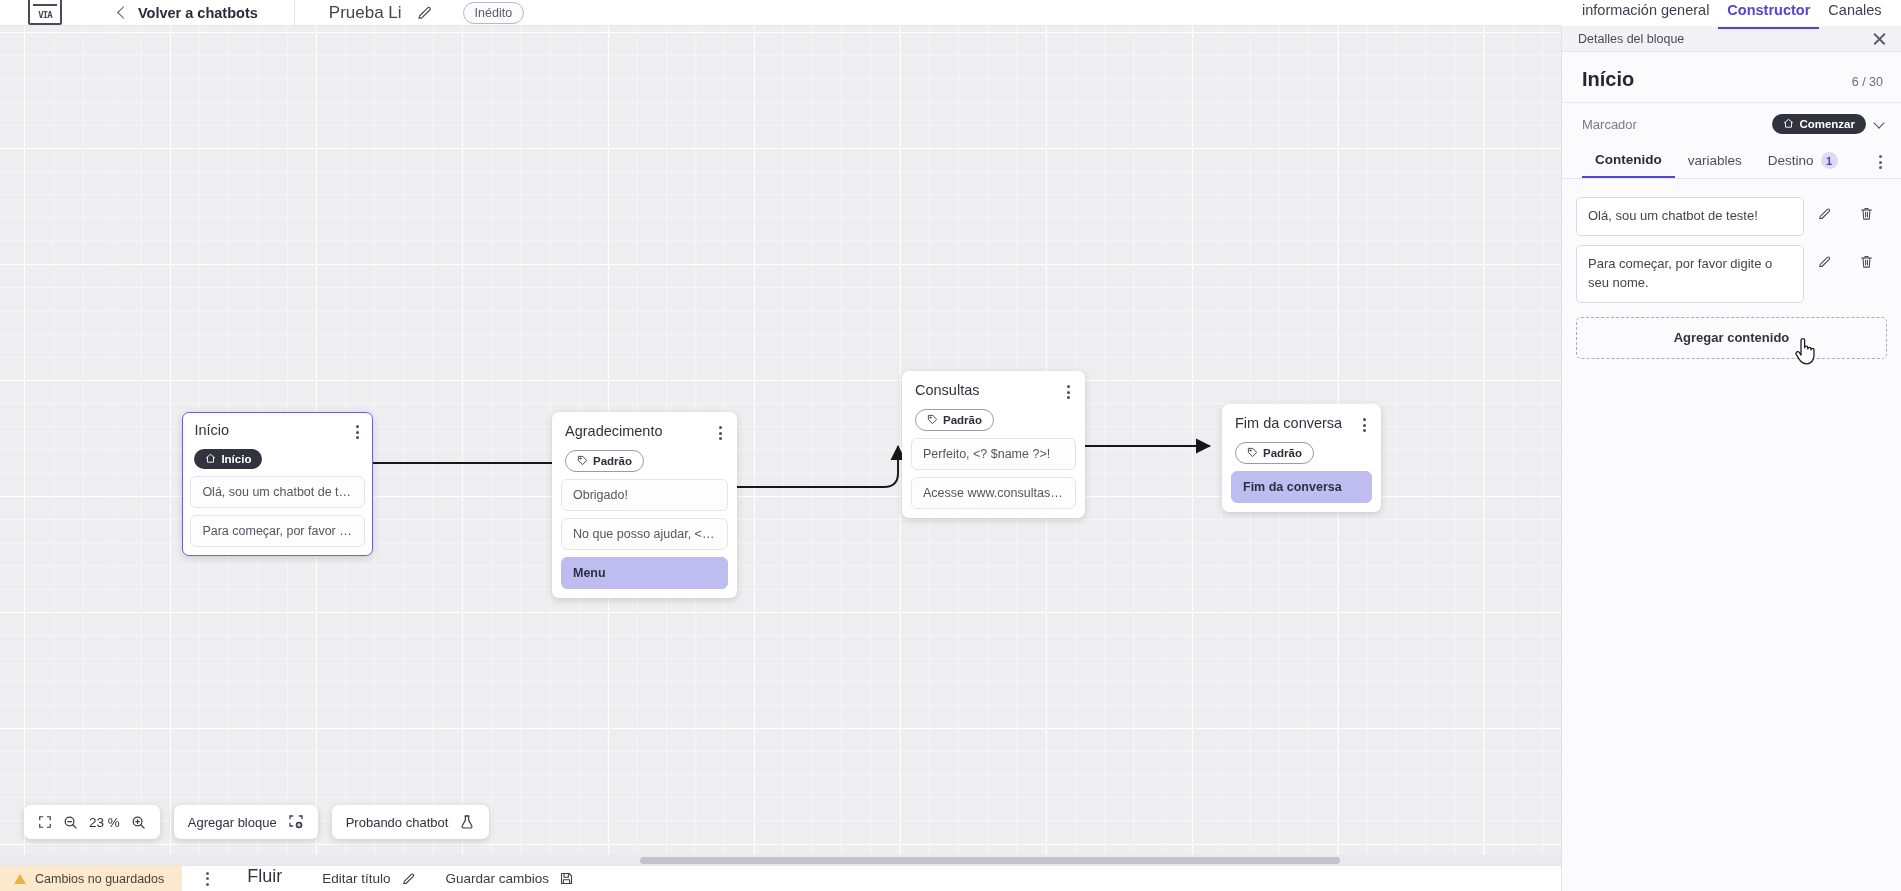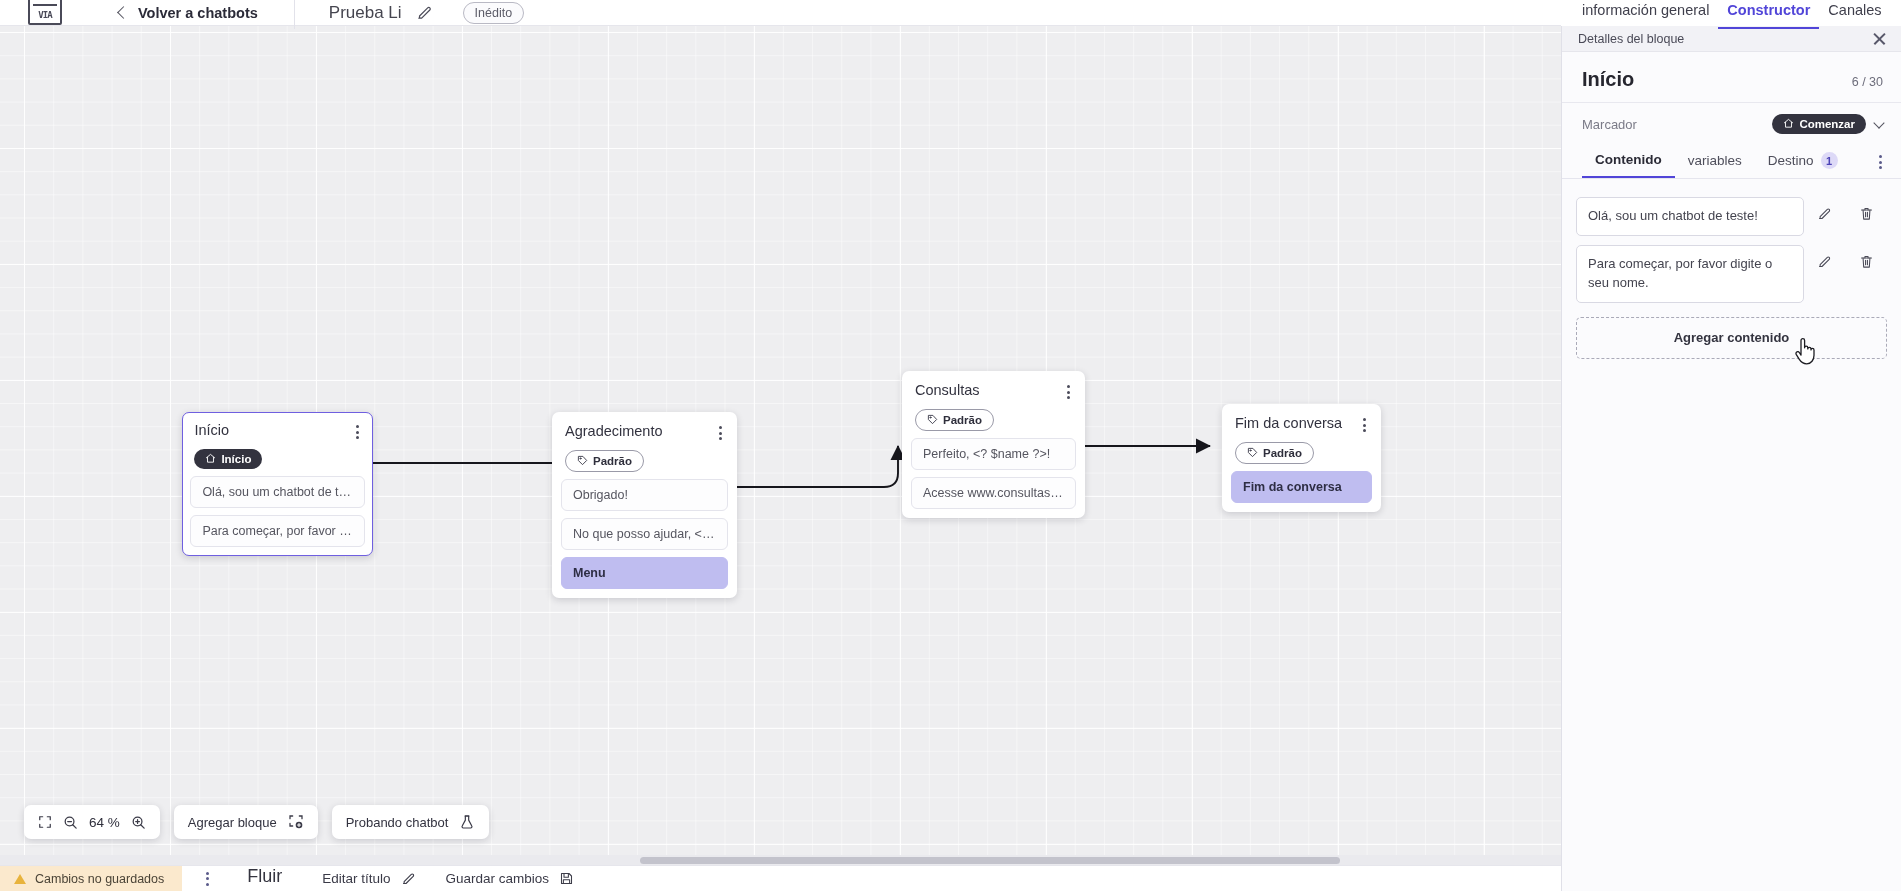--- a/index.html
+++ b/index.html
@@ -378,21 +378,21 @@
               <path d="M21 16v5h-5"></path>
             </svg>
         </span>
         <span class="ico">
           <svg width="15" height="15" viewBox="0 0 24 24" fill="none" stroke="#3b3b48" stroke-width="2" stroke-linecap="round">
               <circle cx="10.5" cy="10.5" r="7"></circle>
               <path d="M15.6 15.6 21 21"></path>
               <path d="M7.5 10.5h6"></path>
             </svg>
         </span>
-        <span class="zoom-val">64 %</span>
+        <span class="zoom-val">23 %</span>
         <span class="ico">
           <svg width="15" height="15" viewBox="0 0 24 24" fill="none" stroke="#3b3b48" stroke-width="2" stroke-linecap="round">
               <circle cx="10.5" cy="10.5" r="7"></circle>
               <path d="M15.6 15.6 21 21"></path>
               <path d="M7.5 10.5h6M10.5 7.5v6"></path>
             </svg>
         </span>
       </div>
       <div class="tool-pill">
         <span>Agregar bloque</span>

